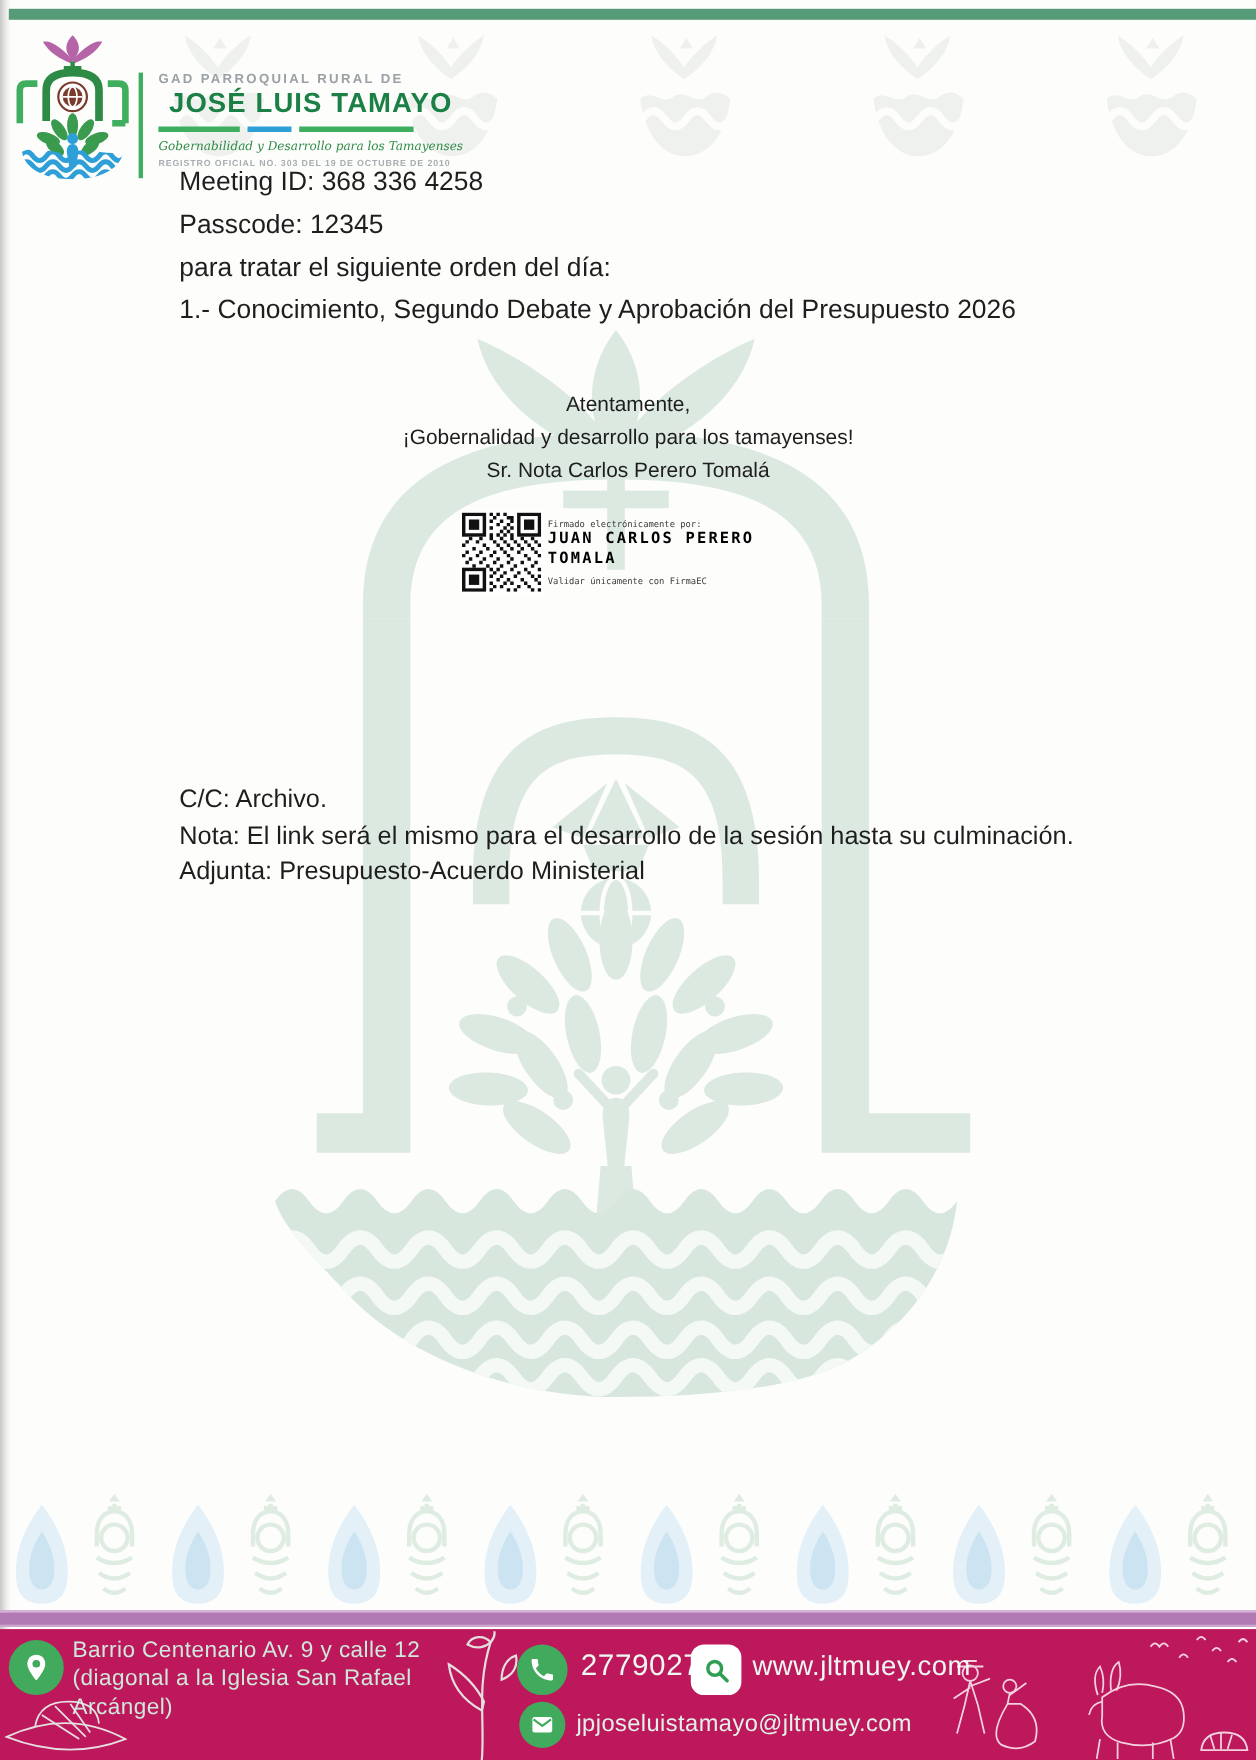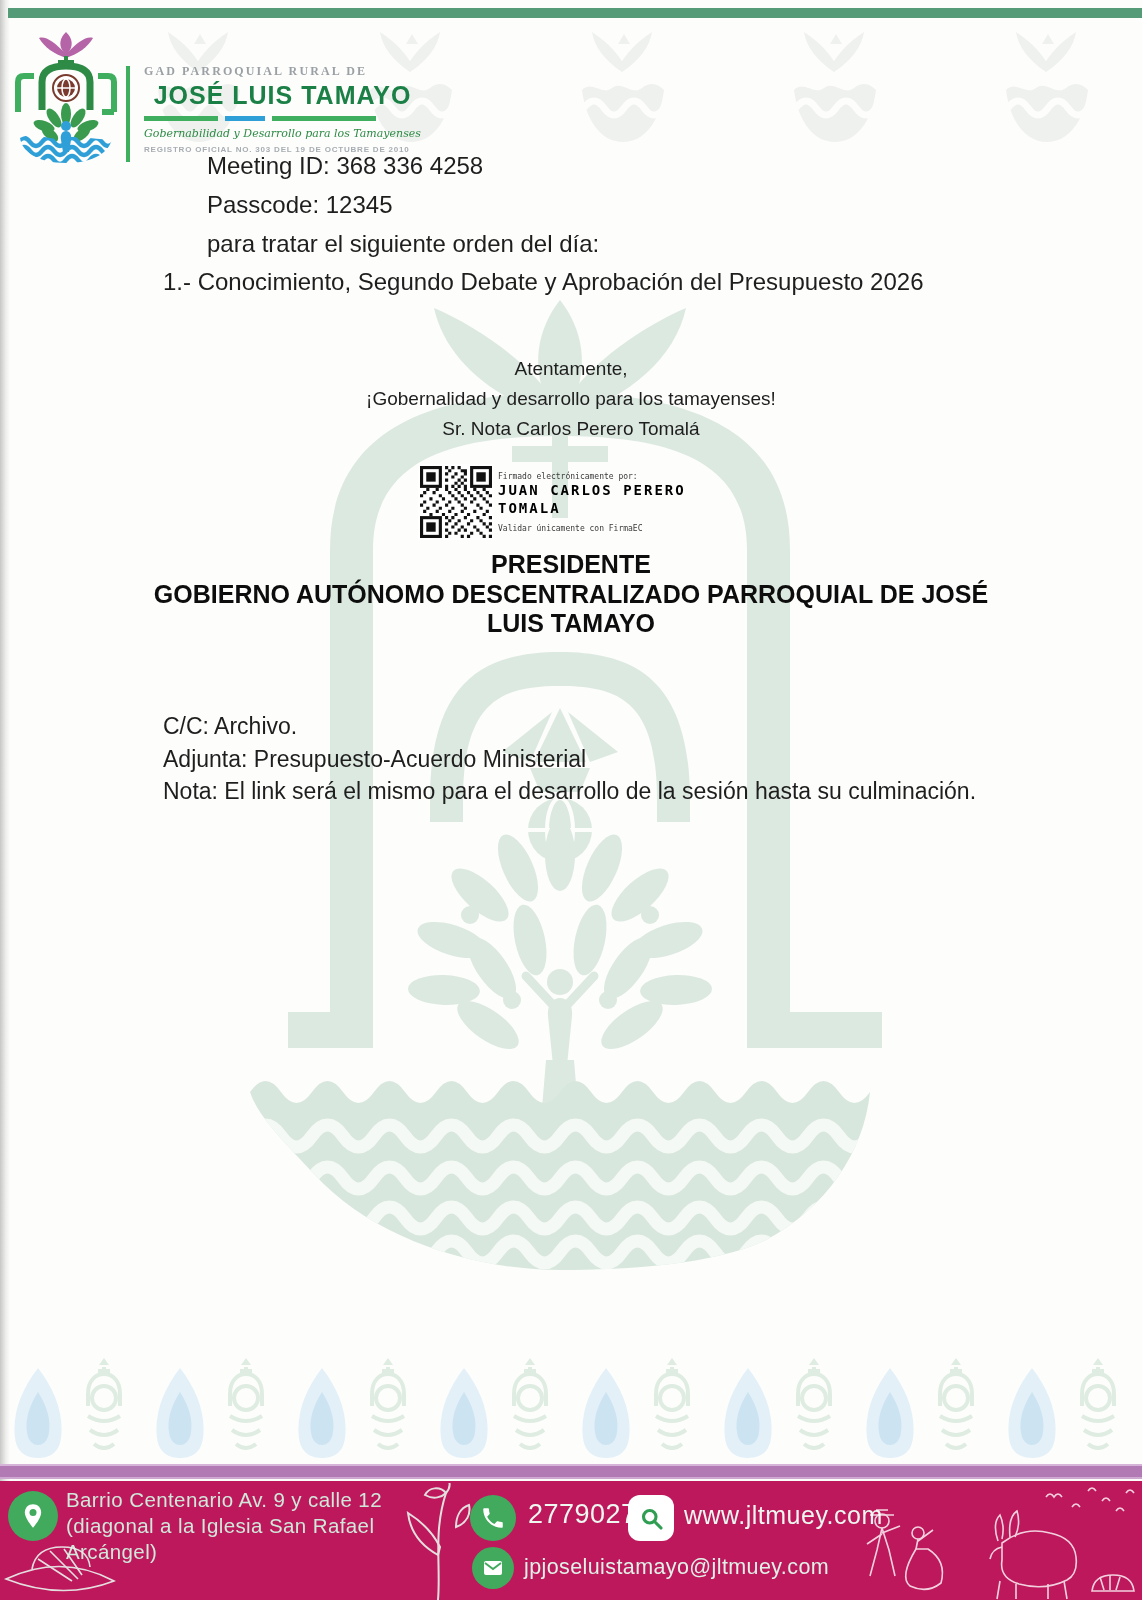--- a/index.html
+++ b/index.html
@@ -16,32 +16,32 @@
   .pattern-bottom .cell{position:relative;width:142px;flex:0 0 142px;height:112px;}
   .pattern-bottom .drop{position:absolute;left:6px;top:14px;}
   .pattern-bottom .emblem{position:absolute;left:74px;top:2px;}
 
   .watermark{position:absolute;left:230px;top:300px;z-index:0;}
 
   
   .brand{position:absolute;left:14px;top:30px;display:flex;z-index:2;}
   .brand-divider{width:4px;height:96px;background:#3fae5e;margin:36px 14px 0 8px;}
   .brand-text{padding-top:34px;}
-  .brand-small{font-size:12px;color:#9aa0a4;letter-spacing:2.1px;font-weight:bold;font-family:Liberation Serif, serif;}
+  .brand-small{font-size:12px;color:#9aa0a4;letter-spacing:2.1px;font-weight:bold;}
   .brand-name{font-size:25px;font-weight:bold;color:#1b8046;letter-spacing:1px;margin-top:2px;text-align:center;}
   .brand-underline{display:flex;gap:7px;margin-top:6px;height:5px;width:232px;}
   .brand-underline .u1{background:#3fae5e;width:74px;}
   .brand-underline .u2{background:#2f9fd8;width:40px;}
   .brand-underline .u3{background:#3fae5e;flex:1;}
   .brand-slogan{font-family:"DejaVu Serif",serif;font-style:italic;font-size:11px;color:#2e8b46;margin-top:6px;}
   .brand-registro{font-size:8px;color:#a7adb2;letter-spacing:0.8px;margin-top:5px;font-weight:bold;}
 
   
   .doc-block{position:absolute;z-index:2;}
-  .b-meeting{left:163px;top:146px;font-size:24px;line-height:39px;margin-left:44px;}
+  .b-meeting{left:163px;top:146px;font-size:24px;line-height:39px;}
   .b-agenda{left:163px;top:268px;font-size:24px;}
   .b-closing{left:0;top:354px;width:1142px;text-align:center;font-size:19px;line-height:30px;}
   .b-titles{left:0;top:550px;width:1142px;text-align:center;font-weight:bold;font-size:25px;line-height:29.5px;color:#0d0d0d;}
   .b-titles .org{max-width:850px;margin:0 auto;}
   .b-annex{left:163px;top:710px;font-size:23px;line-height:32.5px;}
   .doc-block p{margin:0;}
 
   
   .sig{position:absolute;left:418px;top:464px;display:flex;z-index:2;}
   .sig .qr{background:#fff;padding:2px;}
@@ -432,29 +432,25 @@
       <path fill="#111" d="M24 0h3v3h-3zM30 0h3v3h-3zM36 0h3v3h-3zM27 3h3v3h-3zM39 3h3v3h-3zM42 3h3v3h-3zM24 6h3v3h-3zM33 6h3v3h-3zM42 6h3v3h-3zM30 9h3v3h-3zM39 9h3v3h-3zM24 12h3v3h-3zM36 12h3v3h-3zM42 12h3v3h-3zM33 15h3v3h-3zM39 15h3v3h-3zM24 18h3v3h-3zM30 18h3v3h-3zM36 18h3v3h-3zM42 18h3v3h-3zM6 21h3v3h-3zM15 21h3v3h-3zM24 21h3v3h-3zM33 21h3v3h-3zM42 21h3v3h-3zM51 21h3v3h-3zM60 21h3v3h-3zM3 24h3v3h-3zM12 24h3v3h-3zM27 24h3v3h-3zM36 24h3v3h-3zM45 24h3v3h-3zM54 24h3v3h-3zM63 24h3v3h-3zM0 27h3v3h-3zM18 27h3v3h-3zM30 27h3v3h-3zM39 27h3v3h-3zM48 27h3v3h-3zM57 27h3v3h-3zM66 27h3v3h-3zM9 30h3v3h-3zM21 30h3v3h-3zM33 30h3v3h-3zM42 30h3v3h-3zM51 30h3v3h-3zM60 30h3v3h-3zM3 33h3v3h-3zM15 33h3v3h-3zM27 33h3v3h-3zM36 33h3v3h-3zM48 33h3v3h-3zM63 33h3v3h-3zM0 36h3v3h-3zM12 36h3v3h-3zM24 36h3v3h-3zM39 36h3v3h-3zM54 36h3v3h-3zM66 36h3v3h-3zM6 39h3v3h-3zM18 39h3v3h-3zM30 39h3v3h-3zM42 39h3v3h-3zM57 39h3v3h-3zM3 42h3v3h-3zM15 42h3v3h-3zM27 42h3v3h-3zM39 42h3v3h-3zM51 42h3v3h-3zM63 42h3v3h-3zM9 45h3v3h-3zM21 45h3v3h-3zM33 45h3v3h-3zM45 45h3v3h-3zM60 45h3v3h-3zM24 48h3v3h-3zM30 48h3v3h-3zM42 48h3v3h-3zM54 48h3v3h-3zM66 48h3v3h-3zM27 51h3v3h-3zM36 51h3v3h-3zM48 51h3v3h-3zM57 51h3v3h-3zM24 54h3v3h-3zM33 54h3v3h-3zM45 54h3v3h-3zM60 54h3v3h-3zM66 54h3v3h-3zM30 57h3v3h-3zM39 57h3v3h-3zM51 57h3v3h-3zM63 57h3v3h-3zM24 60h3v3h-3zM36 60h3v3h-3zM42 60h3v3h-3zM54 60h3v3h-3zM66 60h3v3h-3zM27 63h3v3h-3zM33 63h3v3h-3zM48 63h3v3h-3zM57 63h3v3h-3zM24 66h3v3h-3zM39 66h3v3h-3zM45 66h3v3h-3zM60 66h3v3h-3zM66 66h3v3h-3z"></path>
     </svg>
     <div class="sig-text">
       <div class="sig-label">Firmado electrónicamente por:</div>
       <div class="sig-name">JUAN CARLOS PERERO</div>
       <div class="sig-name">TOMALA</div>
       <div class="sig-note">Validar únicamente con FirmaEC</div>
     </div>
   </div>
 
-  <div class="doc-block b-titles">
-    <p>PRESIDENTE</p>
-    <p class="org">GOBIERNO AUTÓNOMO DESCENTRALIZADO PARROQUIAL DE JOSÉ LUIS TAMAYO</p>
-  </div>
 
   <div class="doc-block b-annex">
     <p>C/C: Archivo.</p>
+    <p>Nota: El link será el mismo para el desarrollo de la sesión hasta su culminación.</p>
     <p>Adjunta: Presupuesto-Acuerdo Ministerial</p>
-    <p>Nota: El link será el mismo para el desarrollo de la sesión hasta su culminación.</p>
   </div>
 
   <div class="purple-bar"></div>
 
   <footer class="footer">
     <div class="icon-circle ic-pin">
       <svg width="28" height="28" viewBox="0 0 24 24">
           <path d="M12 2 C8 2 5 5 5 9 c0 5.2 7 13 7 13 s7-7.8 7-13 c0-4-3-7-7-7 z" fill="#fff"></path>
           <circle cx="12" cy="9" r="3" fill="#41aa5c"></circle>
         </svg>

